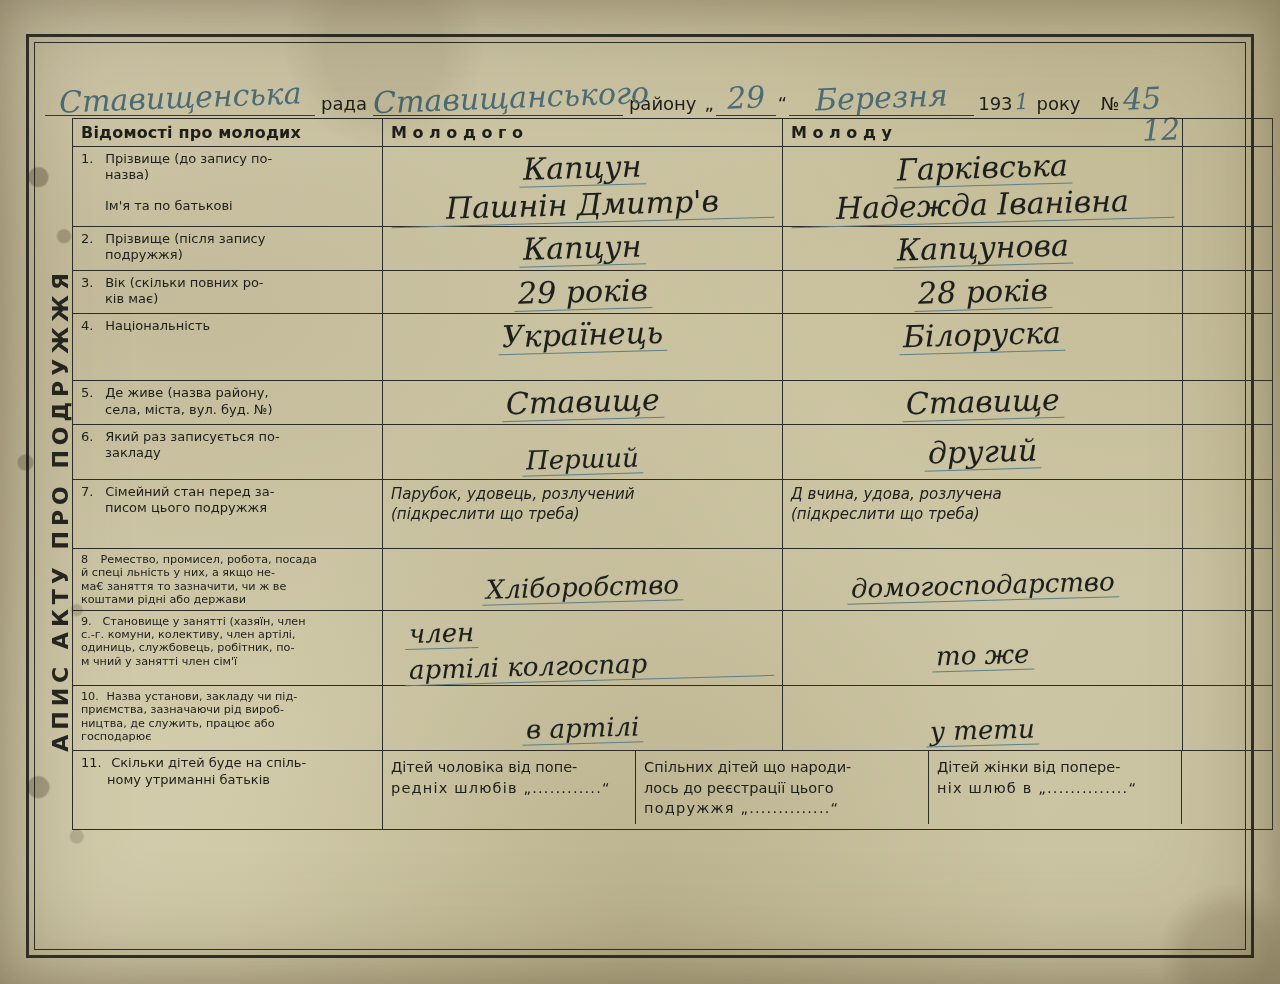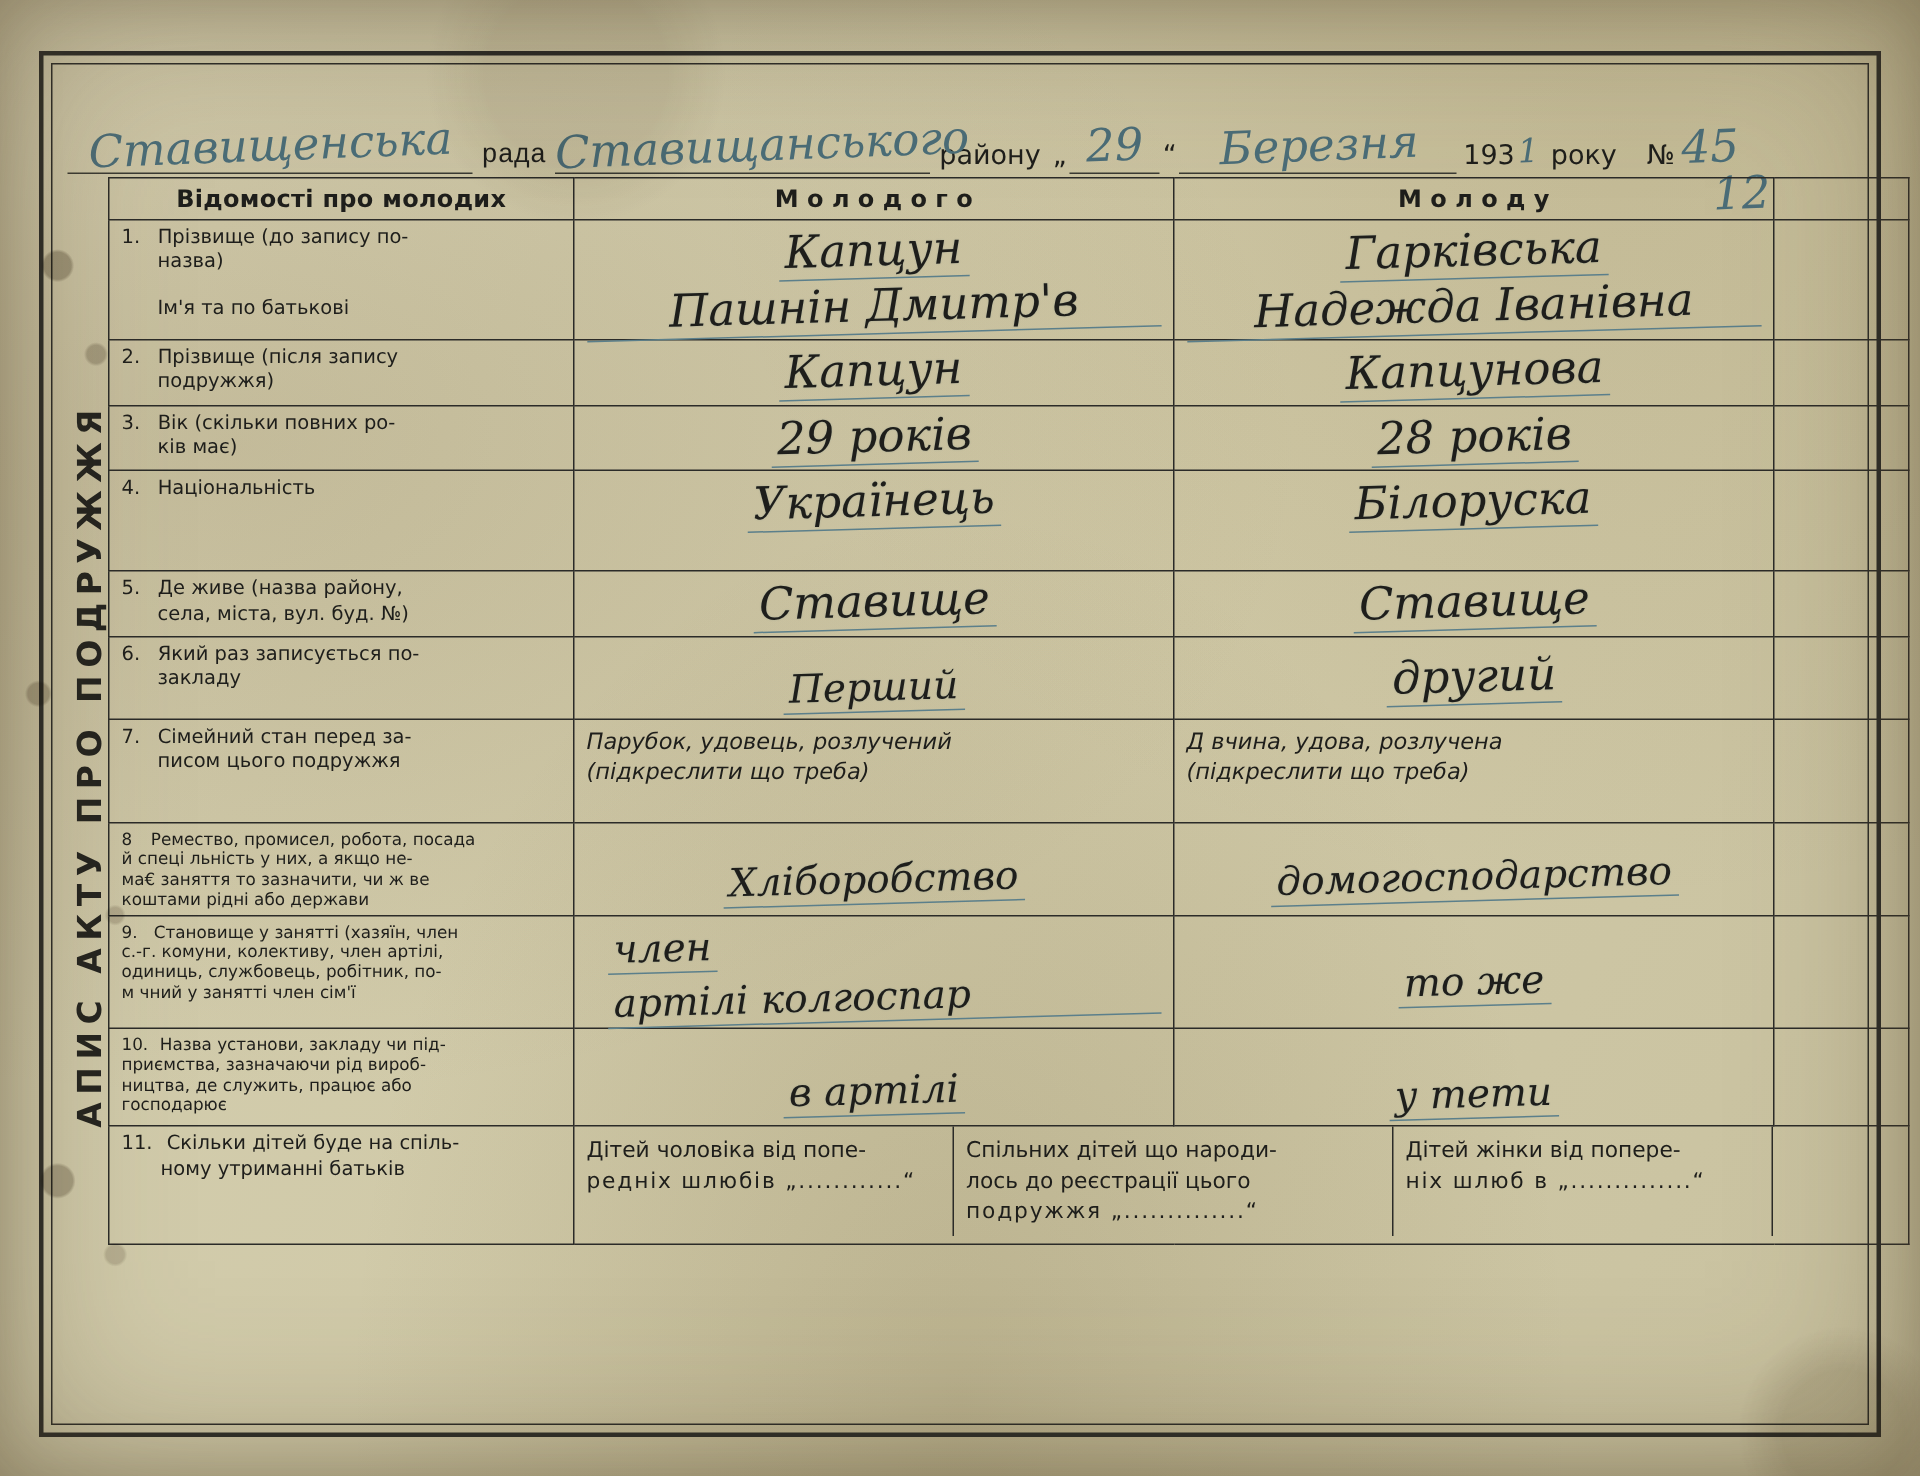--- a/index.html
+++ b/index.html
@@ -86,23 +86,23 @@
     border:1.5px solid #2b2b28;
     vertical-align:top;
     padding:4px 8px;
     color:#1e1e1b;
   }
   .col-desc{width:310px;}
   .col-m{width:400px;}
   .col-f{width:400px;}
   .col-num{width:90px;}
   .hdr td{
-    text-align:center;font-size:16px;font-weight:600;padding:5px 6px;
-  }
-  .hdr .left{text-align:center;letter-spacing:.2px;}
+    font-size:16px;font-weight:600;padding:5px 6px;
+  }
+  .hdr .left{text-align:left;letter-spacing:.2px;}
   .lbl{font-size:13px;line-height:1.25;}
   .lbl.xsmall{font-size:11.2px;line-height:1.18;}
   .num{display:inline-block;min-width:20px;}
   .cell-hand{
     text-align:center;
     color:#4e7380;
     font-family:"DejaVu Serif", serif;
     font-style:italic;
     font-size:30px;
     line-height:1.12;
@@ -131,21 +131,21 @@
   <div class="frame"></div>
 
   <div class="side-caption">
     <span>АПИС АКТУ ПРО ПОДРУЖЖЯ</span>
   </div>
 
   <div class="header">
     <span class="underline-seg" style="width:270px;">
       <span class="hand handbig">Ставищенська</span>
     </span>
-    <span style="padding:0 6px 2px 6px;font-family:Liberation Mono, monospace;">рада</span>
+    <span style="padding:0 6px 2px 6px;">рада</span>
     <span class="underline-seg" style="width:250px;">
       <span class="hand handbig">Ставищанського</span>
     </span>
     <span style="padding:0 6px 2px 6px;">району</span>
     <span style="padding:0 2px 2px 2px;">„</span>
     <span class="underline-seg" style="width:60px;">
       <span class="hand handbig">29</span>
     </span>
     <span style="padding:0 2px 2px 2px;">“</span>
     <span class="underline-seg" style="width:185px;">

